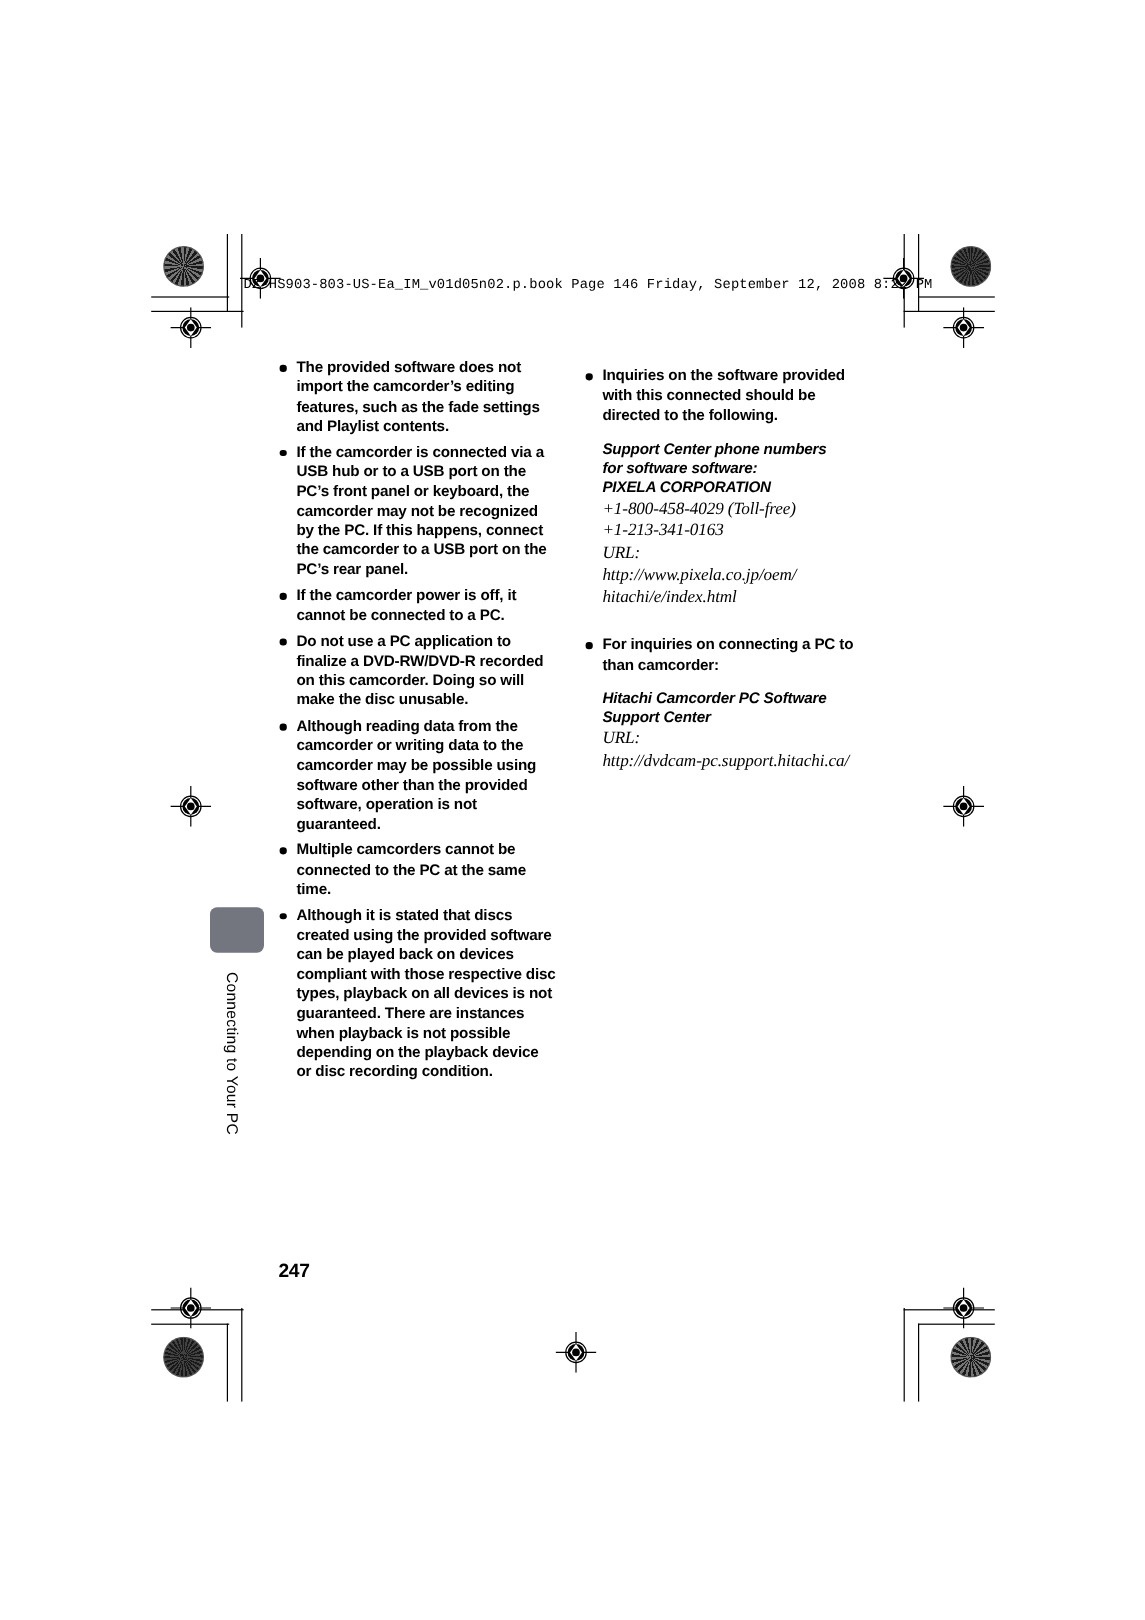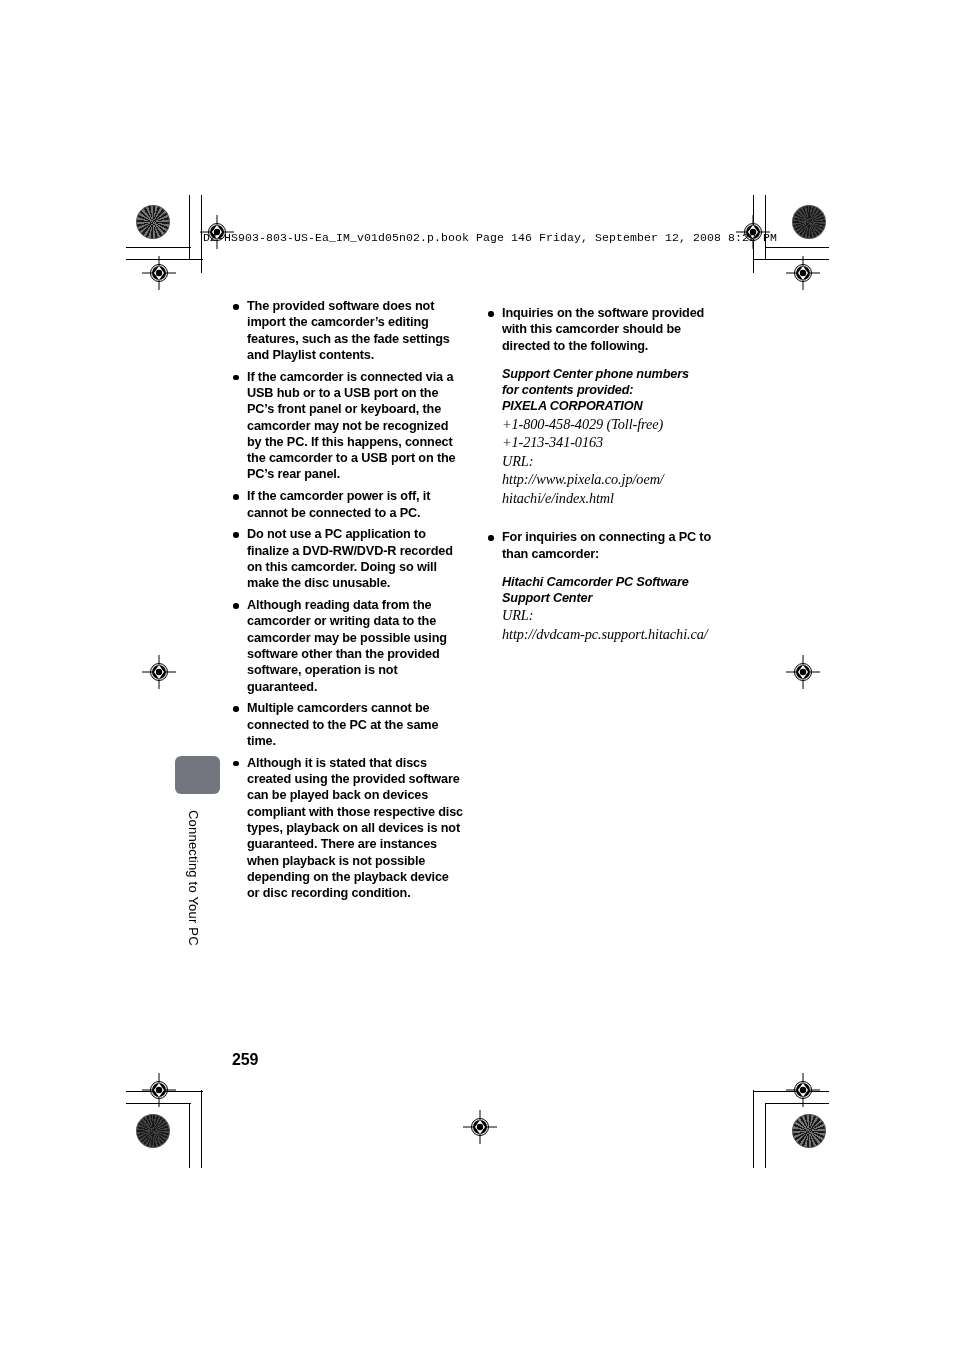--- a/index.html
+++ b/index.html
@@ -304,26 +304,26 @@
       <li>Although reading data from the camcorder or writing data to the camcorder may be possible using software other than the provided software, operation is not guaranteed.</li>
       <li>Multiple camcorders cannot be connected to the PC at the same time.</li>
       <li>Although it is stated that discs created using the provided software can be played back on devices compliant with those respective disc types, playback on all devices is not guaranteed. There are instances when playback is not possible depending on the playback device or disc recording condition.</li>
     </ul>
   </div>
 
   <div class="col col-right">
 
 
     <ul class="bullets">
-      <li>Inquiries on the software provided with this camcorder should be directed to the following.</li>
+      <li>Inquiries on the software provided with this connected should be directed to the following.</li>
     </ul>
 
     <div class="block indented">
       <div class="bold-line">Support Center phone numbers</div>
-      <div class="bold-line">for contents provided:</div>
+      <div class="bold-line">for software software:</div>
       <div class="bold-line">PIXELA CORPORATION</div>
       <div class="serif-line">+1-800-458-4029 (Toll-free)</div>
       <div class="serif-line">+1-213-341-0163</div>
       <div class="serif-line">URL:</div>
       <div class="serif-line">http://www.pixela.co.jp/oem/</div>
       <div class="serif-line">hitachi/e/index.html</div>
     </div>
 
     <ul class="bullets" style="margin-top:22px;">
       <li>For inquiries on connecting a PC to than camcorder:</li>
@@ -334,15 +334,15 @@
       <div class="bold-line">Support Center</div>
       <div class="serif-line">URL:</div>
       <div class="serif-line">http://dvdcam-pc.support.hitachi.ca/</div>
     </div>
 
   </div>
 
   <div class="tab-thumb"></div>
   <div class="side-label">Connecting to Your PC</div>
 
-  <div class="folio">259</div>
+  <div class="folio">247</div>
 
 </div>
 
 </body></html>

